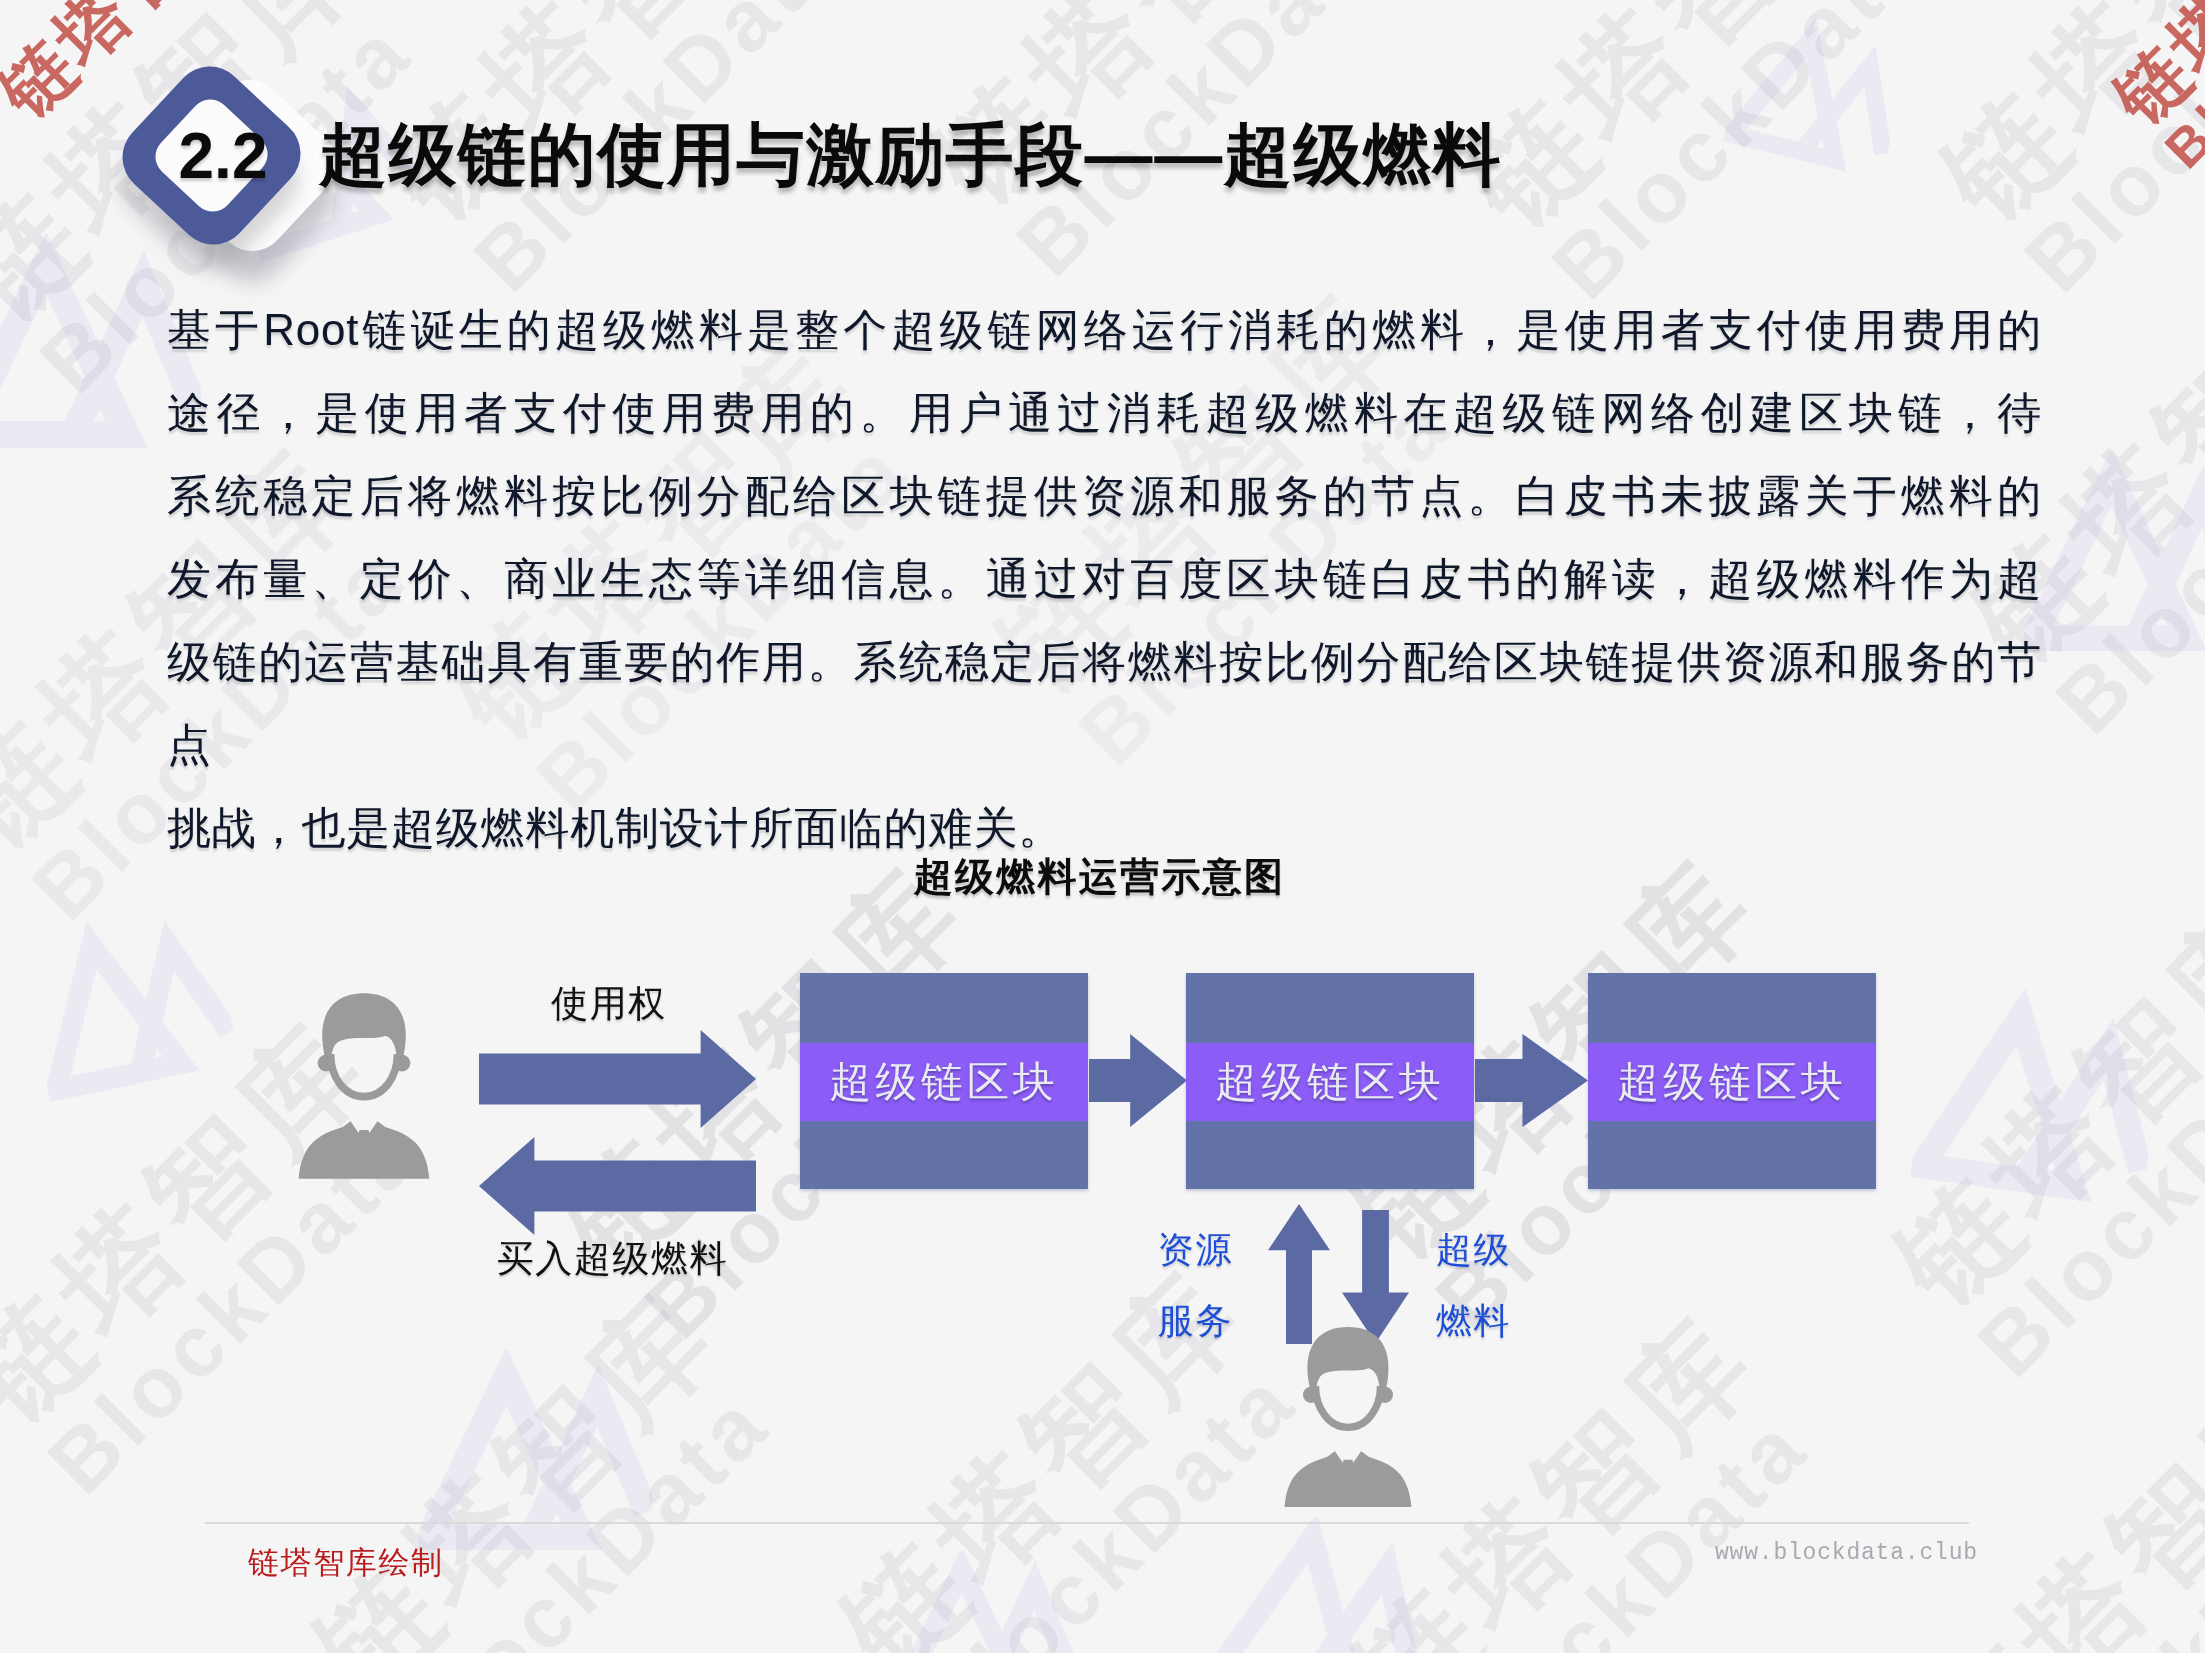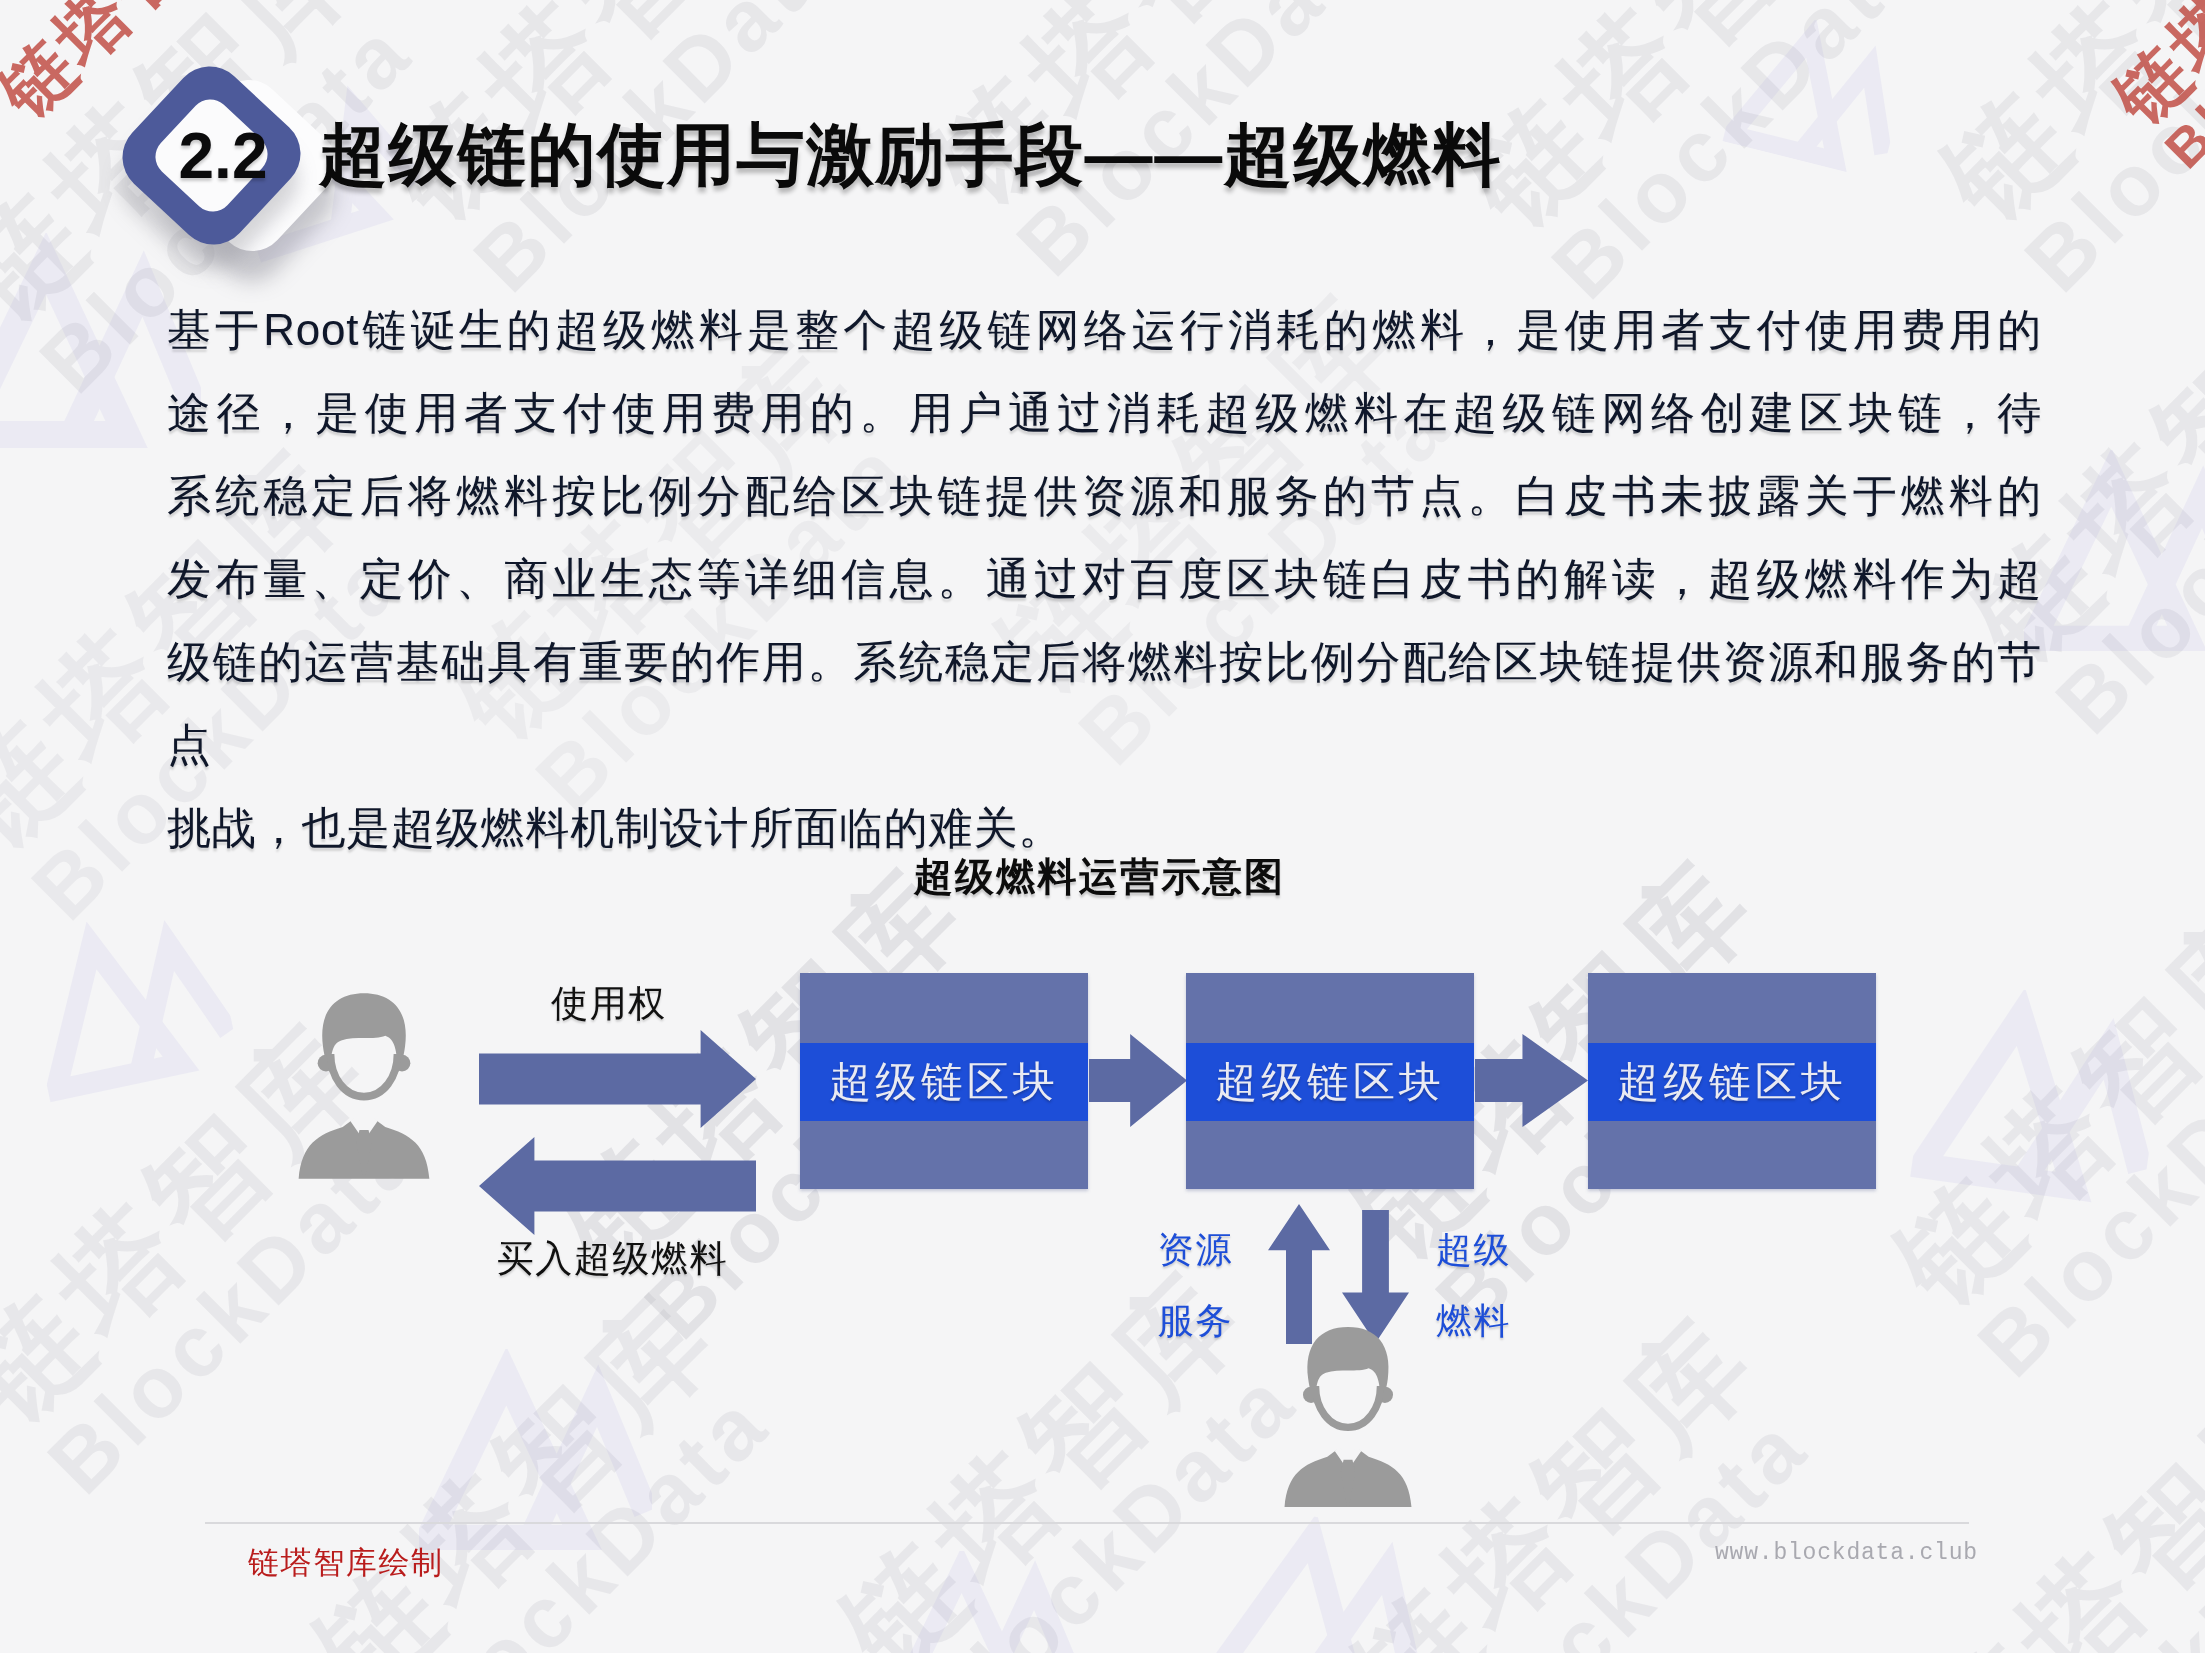--- a/index.html
+++ b/index.html
@@ -52,21 +52,21 @@
   .lbl{position:absolute;font-size:37px;color:#101010;font-weight:500;
     text-shadow:0 2.3px 2.3px rgba(0,0,0,.18);letter-spacing:1.6px;}
   .arrow{position:absolute;background:#5c6aa3;}
   .arrow.h-right{clip-path:polygon(0 24%,80% 24%,80% 0,100% 50%,80% 100%,80% 76%,0 76%);}
   .arrow.h-left{clip-path:polygon(100% 24%,20% 24%,20% 0,0 50%,20% 100%,20% 76%,100% 76%);}
   .arrow.h-mid{clip-path:polygon(0 27%,42% 27%,42% 0,100% 50%,42% 100%,42% 73%,0 73%);}
   .arrow.v-up{clip-path:polygon(50% 0,100% 33%,71% 33%,71% 100%,29% 100%,29% 33%,0 33%);}
   .arrow.v-down{clip-path:polygon(30% 0,70% 0,70% 62%,100% 62%,50% 100%,0 62%,30% 62%);}
   .chain-box{position:absolute;top:973px;width:288px;height:216px;background:#6472aa;
     box-shadow:0 1.6px 3.1px rgba(90,100,150,.3);}
-  .chain-band{position:absolute;left:0;top:70px;width:100%;height:78px;background:#1d4ed8;
+  .chain-band{position:absolute;left:0;top:70px;width:100%;height:78px;background:#8b5cf6;
     display:flex;align-items:center;justify-content:center;}
   .chain-label{font-size:42px;color:#e9eaf2;letter-spacing:3.9px;font-weight:500;
     text-shadow:0 2.3px 2.3px rgba(20,25,60,.35);}
   .vlabel{position:absolute;font-size:36px;color:#1d4ed8;line-height:71px;
     text-shadow:0 2.3px 2.3px rgba(0,0,0,.18);letter-spacing:1.6px;}
   .vlabel.right-align{text-align:right;}
   
   .footer-line{position:absolute;left:205px;top:1522px;width:1764px;height:1.6px;background:#d9d9dc;}
   .footer-credit{position:absolute;left:248px;top:1542px;font-size:31px;color:#b91c1c;letter-spacing:1.6px;}
   .footer-site{position:absolute;left:1715px;top:1540px;font-size:23px;color:#a9a9b0;letter-spacing:0.8px;font-family:Liberation Mono, monospace;}

